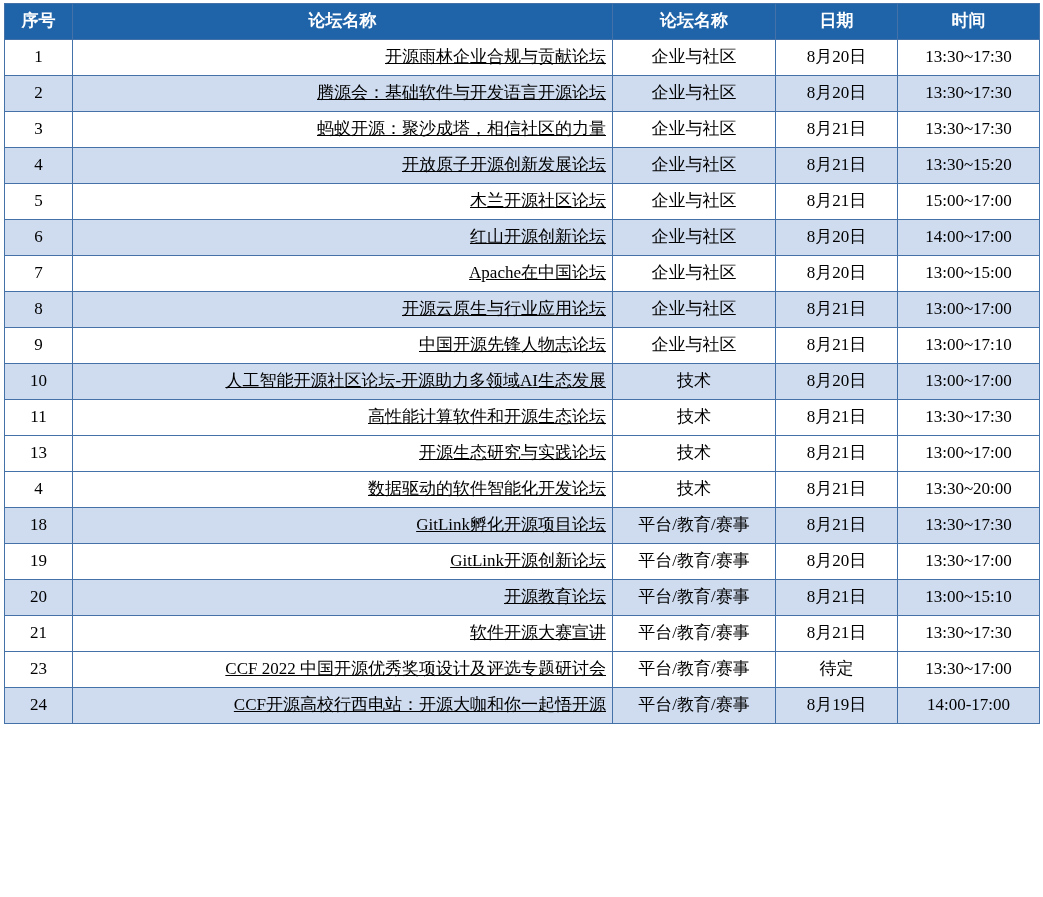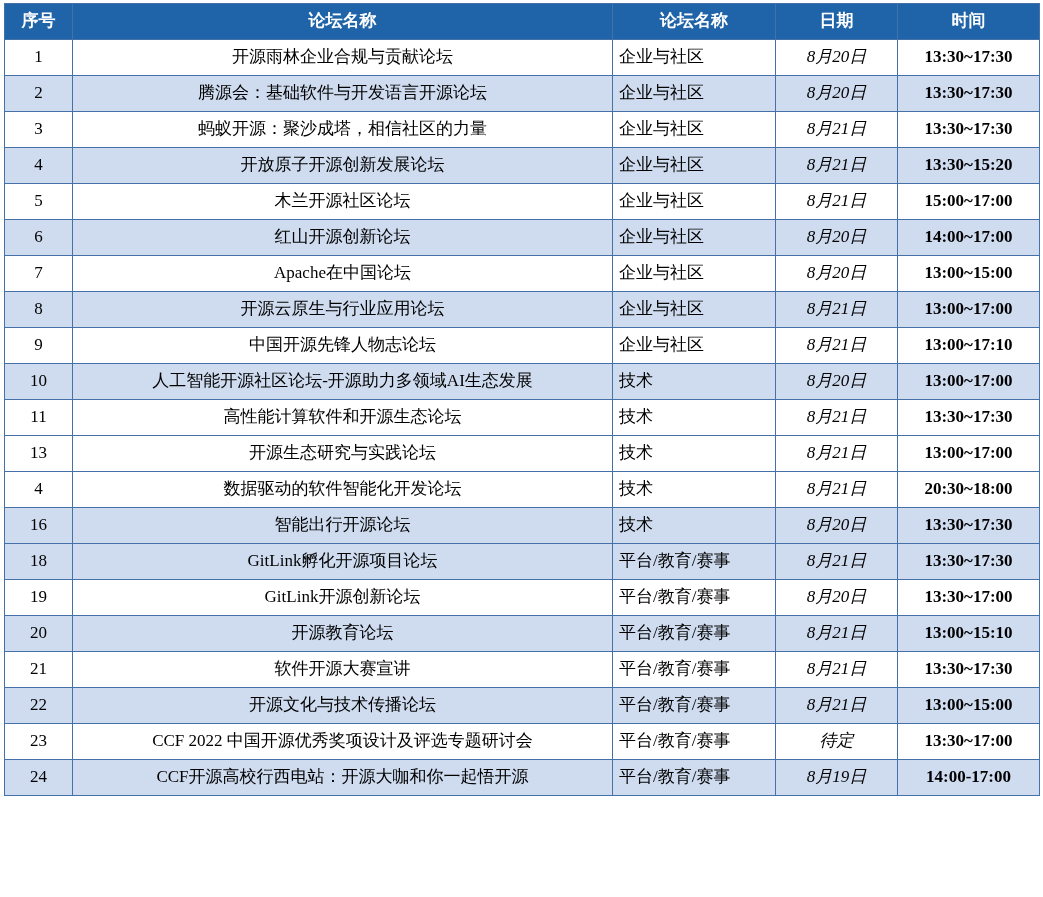--- a/index.html
+++ b/index.html
@@ -48,24 +48,24 @@
   col.c-idx { width: 68px; }
   col.c-name { width: 540px; }
   col.c-topic { width: 163px; }
   col.c-date { width: 122px; }
   col.c-time { width: 142px; }
 
   tbody tr.odd td { background: #ffffff; }
   tbody tr.even td { background: #cfdcf0; }
 
   td.idx { text-align: center; }
-  td.name { text-align: center; padding-left: 10px; }
-  td.topic { text-align: left; margin-top: 20px; }
-  td.date { text-align: center; font-style: italic; }
-  td.time { text-align: center; font-weight: bold; }
+  td.name { text-align: right; padding-left: 10px; text-decoration: underline; }
+  td.topic { text-align: center; margin-top: 20px; }
+  td.date { text-align: center; }
+  td.time { text-align: center; }
 </style>
 </head>
 <body>
 
 <div class="sheet">
   <table class="forum-table">
     <colgroup>
       <col class="c-idx">
       <col class="c-name">
       <col class="c-topic">
@@ -164,28 +164,21 @@
           <td class="name">开源生态研究与实践论坛</td>
           <td class="topic">技术</td>
           <td class="date">8月21日</td>
           <td class="time">13:00~17:00</td>
         </tr>
         <tr class="odd">
           <td class="idx">4</td>
           <td class="name">数据驱动的软件智能化开发论坛</td>
           <td class="topic">技术</td>
           <td class="date">8月21日</td>
-          <td class="time">20:30~18:00</td>
-        </tr>
-        <tr class="even">
-          <td class="idx">16</td>
-          <td class="name">智能出行开源论坛</td>
-          <td class="topic">技术</td>
-          <td class="date">8月20日</td>
-          <td class="time">13:30~17:30</td>
+          <td class="time">13:30~20:00</td>
         </tr>
         <tr class="even">
           <td class="idx">18</td>
           <td class="name">GitLink孵化开源项目论坛</td>
           <td class="topic">平台/教育/赛事</td>
           <td class="date">8月21日</td>
           <td class="time">13:30~17:30</td>
         </tr>
         <tr class="odd">
           <td class="idx">19</td>
@@ -200,27 +193,20 @@
           <td class="topic">平台/教育/赛事</td>
           <td class="date">8月21日</td>
           <td class="time">13:00~15:10</td>
         </tr>
         <tr class="odd">
           <td class="idx">21</td>
           <td class="name">软件开源大赛宣讲</td>
           <td class="topic">平台/教育/赛事</td>
           <td class="date">8月21日</td>
           <td class="time">13:30~17:30</td>
-        </tr>
-        <tr class="even">
-          <td class="idx">22</td>
-          <td class="name">开源文化与技术传播论坛</td>
-          <td class="topic">平台/教育/赛事</td>
-          <td class="date">8月21日</td>
-          <td class="time">13:00~15:00</td>
         </tr>
         <tr class="odd">
           <td class="idx">23</td>
           <td class="name">CCF 2022 中国开源优秀奖项设计及评选专题研讨会</td>
           <td class="topic">平台/教育/赛事</td>
           <td class="date">待定</td>
           <td class="time">13:30~17:00</td>
         </tr>
         <tr class="even">
           <td class="idx">24</td>

